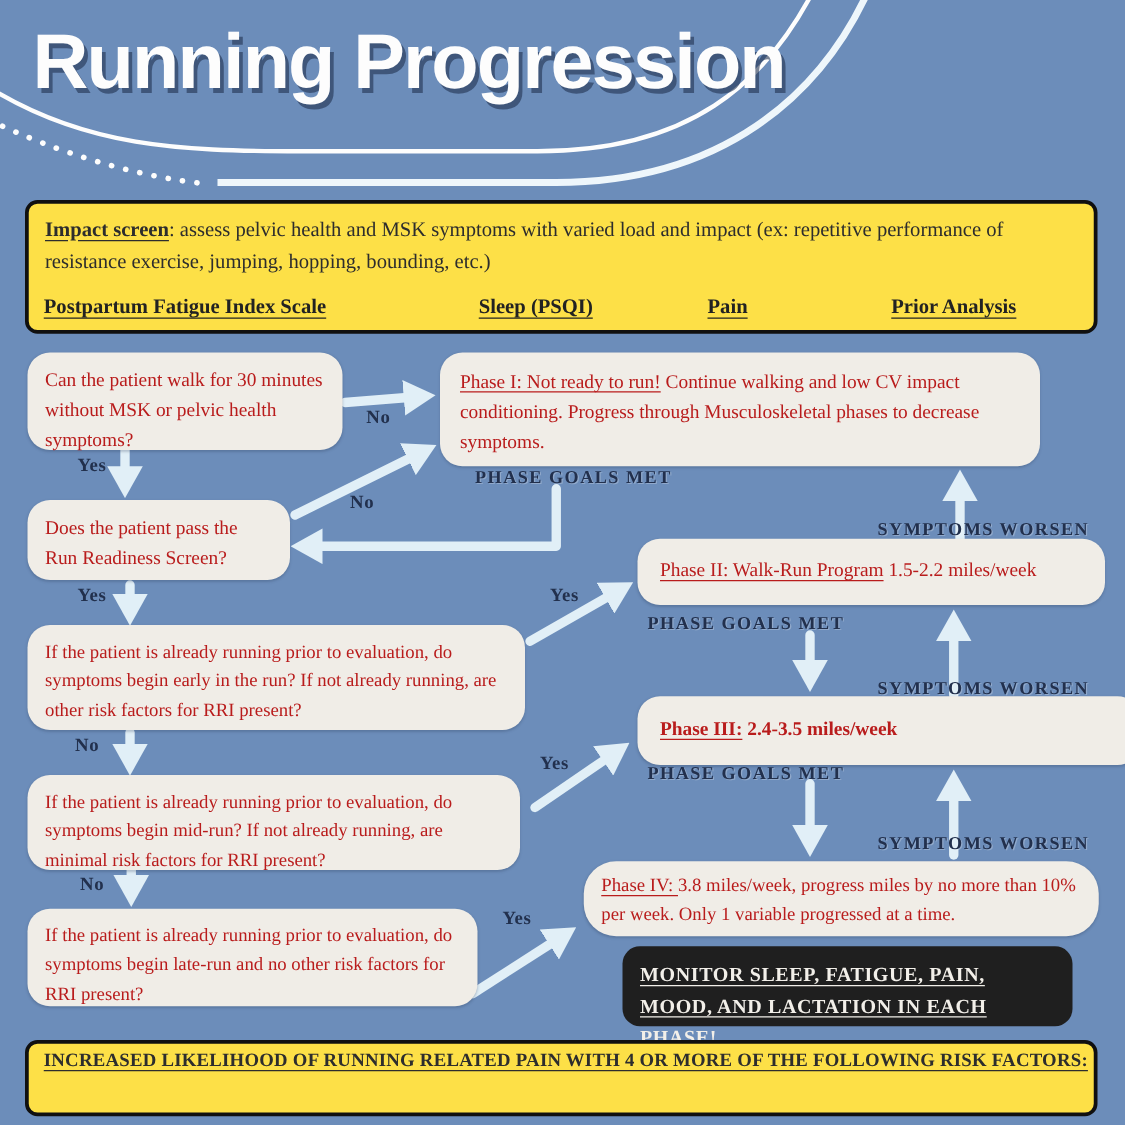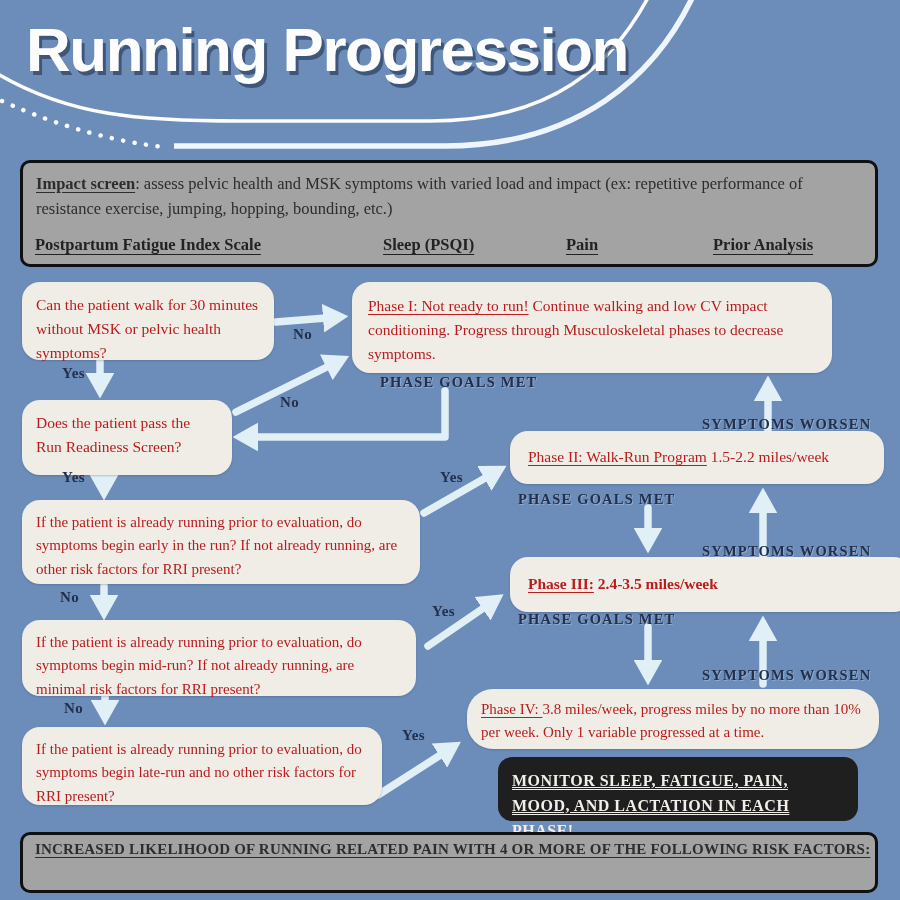--- a/index.html
+++ b/index.html
@@ -21,21 +21,21 @@
   .box{
     position:absolute;background:#f0ede7;border-radius:18px;
     color:#b91c1c;font-size:15.5px;line-height:1.55;
     padding:11px 14px;box-sizing:border-box;
     box-shadow:0 1px 2px rgba(40,55,85,0.25);
   }
   .phase{font-size:15.5px;}
   .u{text-decoration:underline;text-underline-offset:3px;}
   
   .framed{
-    position:absolute;background:#a3a3a3;border:3px solid #101010;
+    position:absolute;background:#fde047;border:3px solid #101010;
     border-radius:10px;box-sizing:border-box;color:#2d2d2d;
   }
   .impact-para{margin:0;padding:9px 13px 0 13px;font-size:16.5px;line-height:1.5;}
   .impact-links{position:absolute;left:0;right:0;top:72px;height:22px;}
   .impact-link{position:absolute;font-weight:bold;font-size:16.5px;
     text-decoration:underline;text-underline-offset:4px;white-space:nowrap;color:#222;}
   
   .dark-box{
     position:absolute;background:#1f1f1f;border-radius:14px;color:#f2efe9;
     box-sizing:border-box;padding:12px 14px;font-weight:bold;font-size:16px;
@@ -96,39 +96,39 @@
       <path d="M104,586 L104,598"></path>
       <path d="M428,646 L485,607"></path>
       <path d="M648,627 L648,663"></path>
       <path d="M763,684 L763,638"></path>
       <path d="M105,694 L105,703"></path>
       <path d="M378,795 L442,754"></path>
     </g>
   </svg>
 
   <div class="box" style="left:22px;top:282px;width:252px;height:78px;">Can the patient walk for 30 minutes without MSK or pelvic health symptoms?</div>
-  <div class="box" style="left:22px;top:400px;width:210px;height:75px;">Does the patient pass the Run Readiness Screen?</div>
+  <div class="box" style="left:22px;top:400px;width:210px;height:64px;">Does the patient pass the Run Readiness Screen?</div>
   <div class="box" style="left:22px;top:500px;width:398px;height:84px;font-size:15px;">If the patient is already running prior to evaluation, do symptoms begin early in the run? If not already running, are other risk factors for RRI present?</div>
   <div class="box" style="left:22px;top:620px;width:394px;height:76px;font-size:15px;">If the patient is already running prior to evaluation, do symptoms begin mid-run? If not already running, are minimal risk factors for RRI present?</div>
   <div class="box" style="left:22px;top:727px;width:360px;height:78px;font-size:15px;">If the patient is already running prior to evaluation, do symptoms begin late-run and no other risk factors for RRI present?</div>
 
   <div class="box phase" style="left:352px;top:282px;width:480px;height:91px;padding:12px 16px;">
     <span class="u">Phase I: Not ready to run!</span><span> Continue walking and low CV impact conditioning. Progress through Musculoskeletal phases to decrease symptoms.</span>
   </div>
   <div class="box phase" style="left:510px;top:431px;width:374px;height:53px;padding:14px 18px;">
     <span class="u">Phase II: Walk-Run Program</span><span> 1.5-2.2 miles/week</span>
   </div>
   <div class="box phase" style="left:510px;top:557px;width:402px;height:55px;padding:15px 18px;font-weight:bold;">
     <span class="u">Phase III:</span><span> 2.4-3.5 miles/week</span>
   </div>
   <div class="box phase" style="left:467px;top:689px;width:412px;height:60px;padding:9px 14px;font-size:15px;border-radius:26px;">
     <span class="u">Phase IV: </span><span>3.8 miles/week, progress miles by no more than 10% per week. Only 1 variable progressed at a time.</span>
   </div>
 
-  <div class="dark-box" style="left:498px;top:757px;width:360px;height:64px;text-decoration:underline;">
+  <div class="dark-box" style="left:498px;top:757px;width:360px;height:64px;">
     <span class="u">MONITOR SLEEP, FATIGUE, PAIN, MOOD, AND LACTATION IN EACH PHASE!</span>
   </div>
 
   <div class="lbl" style="left:62px;top:365px;">Yes</div>
   <div class="lbl" style="left:293px;top:326px;">No</div>
   <div class="lbl" style="left:280px;top:394px;">No</div>
   <div class="lbl" style="left:62px;top:469px;">Yes</div>
   <div class="lbl" style="left:440px;top:469px;">Yes</div>
   <div class="lbl" style="left:60px;top:589px;">No</div>
   <div class="lbl" style="left:432px;top:603px;">Yes</div>

